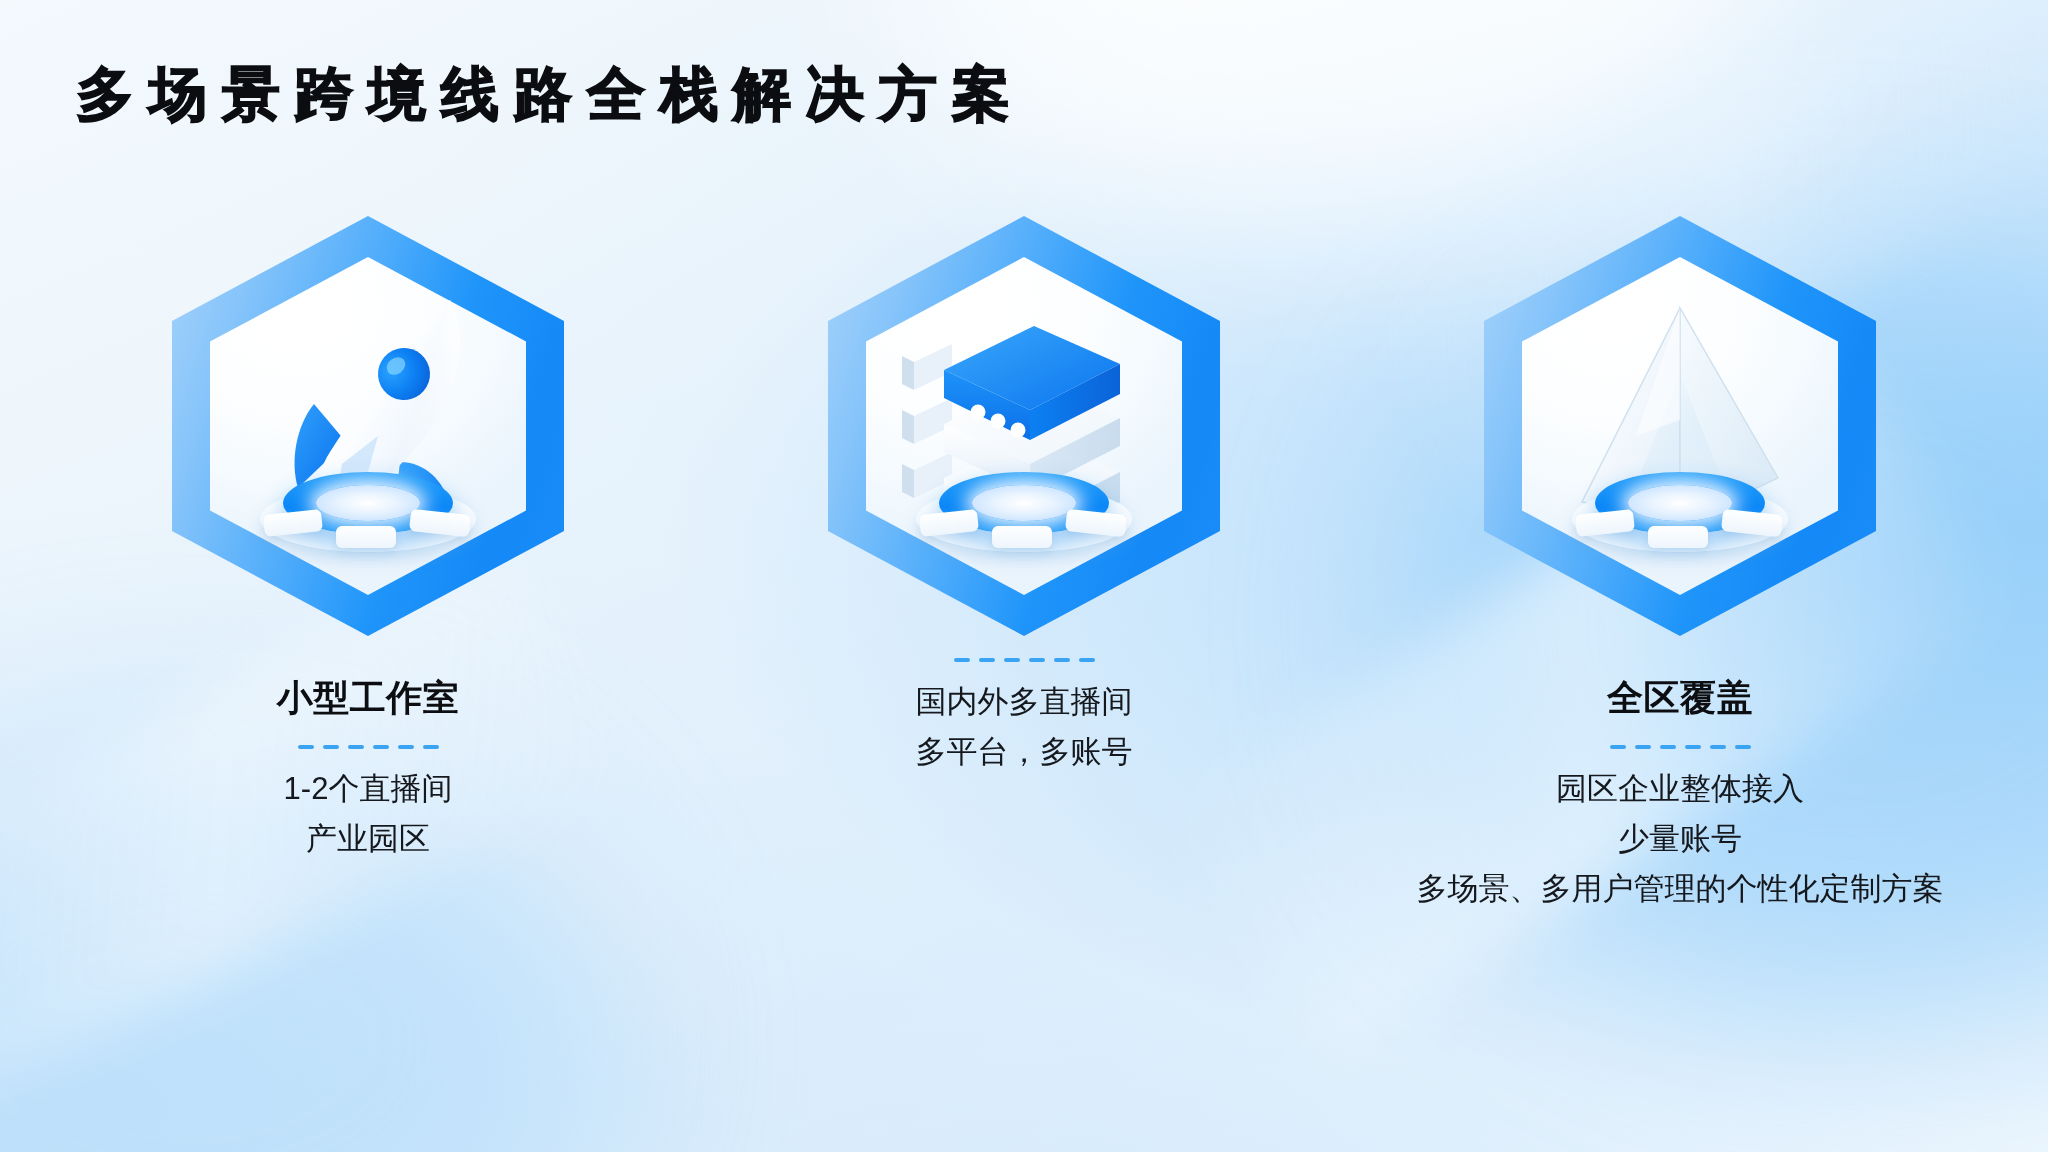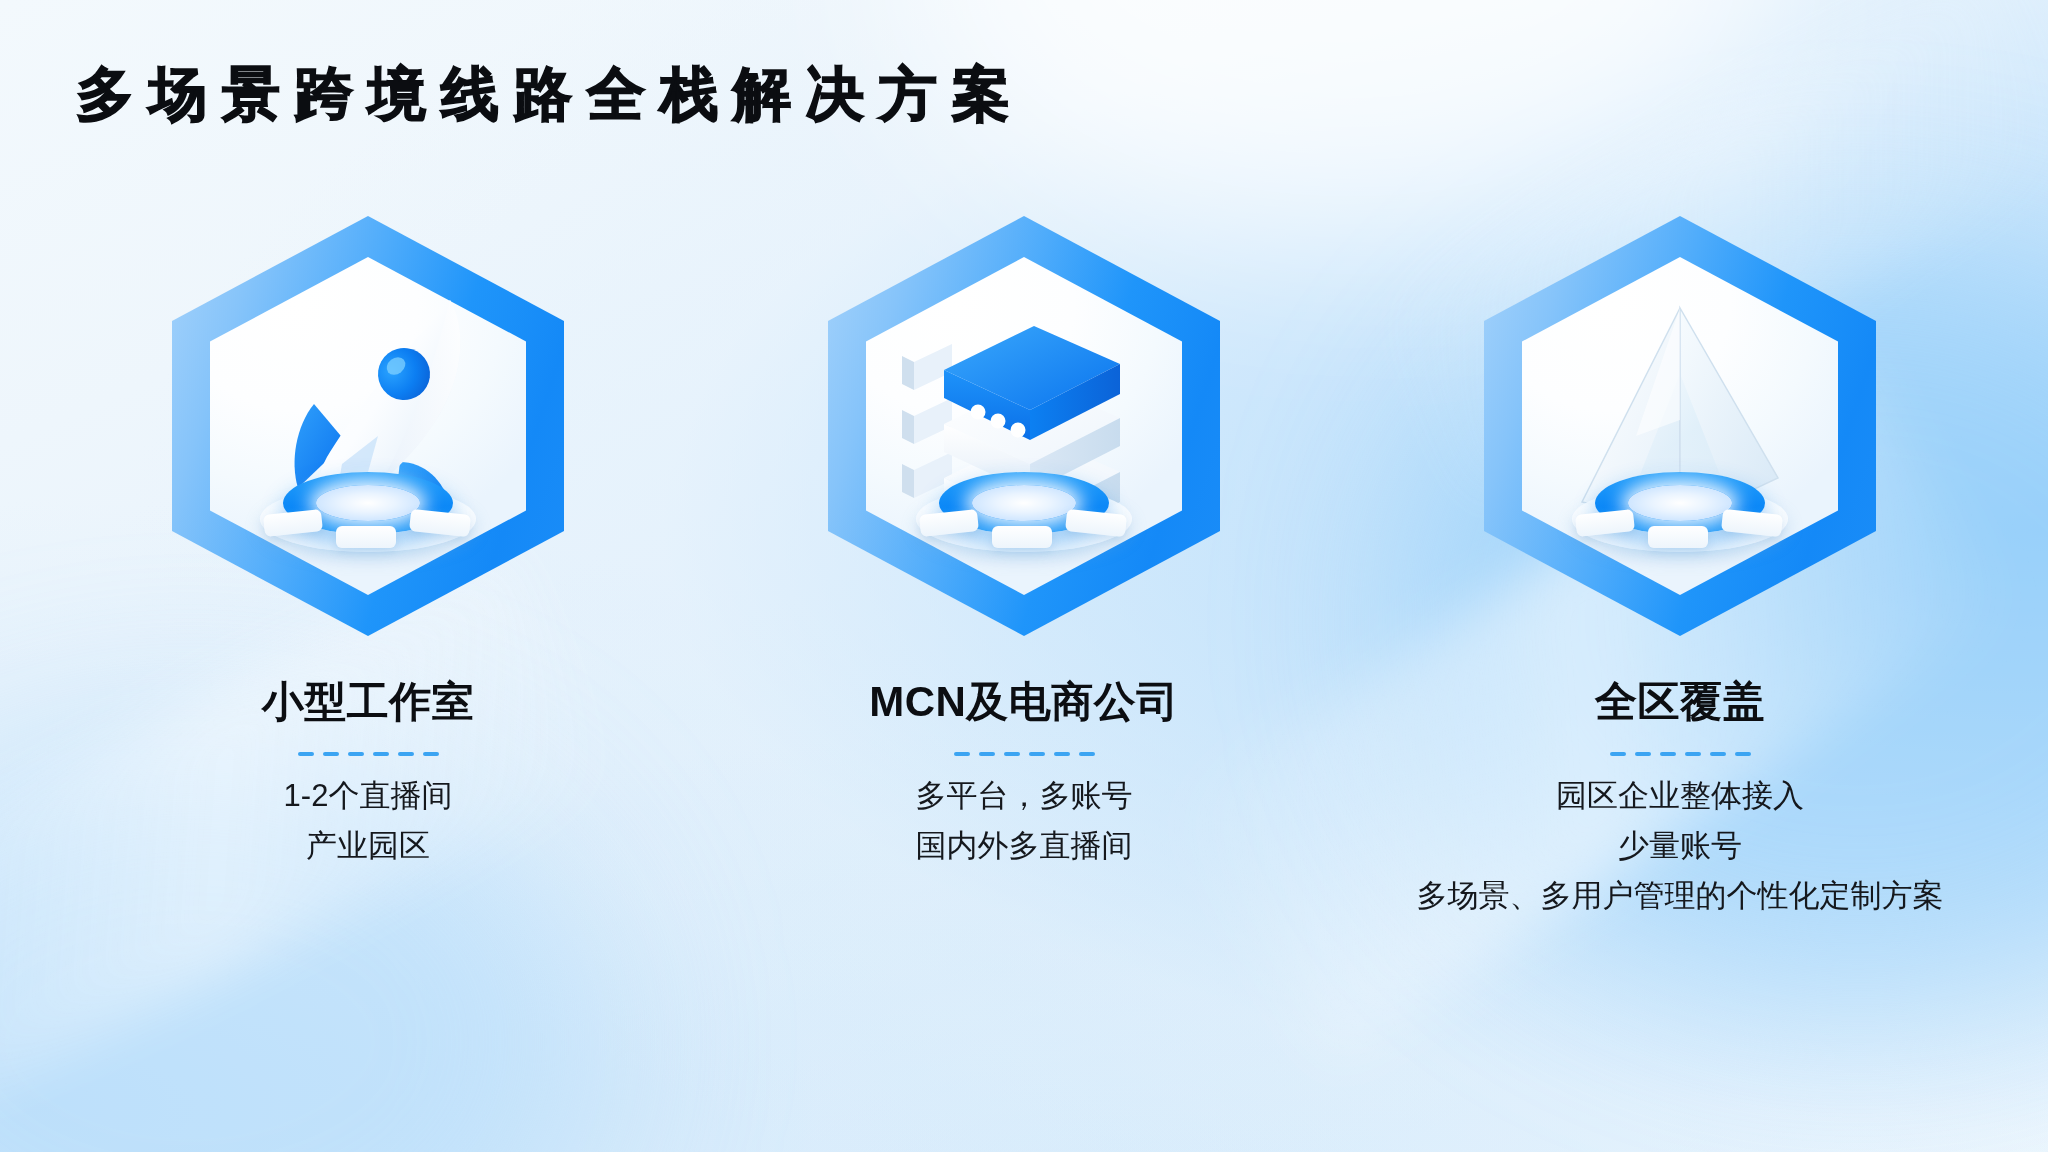--- a/index.html
+++ b/index.html
@@ -173,21 +173,21 @@
     top: 50%;
     transform: translate(-50%, -50%);
     width: 300px;
     height: 320px;
   }
   .rocket-svg, .server-svg, .pyramid-svg { display: block; }
 
   
   .card-title {
     margin-top: 38px;
-    font-size: 42px;
+    font-size: 36px;
     font-weight: 800;
     color: #0c0e12;
     letter-spacing: 0.5px;
     white-space: nowrap;
     text-align: center;
   }
   .divider {
     margin-top: 22px;
     display: flex;
     gap: 9px;
@@ -379,32 +379,31 @@
           <div class="ped-plate"></div>
           <div class="ped-ring"></div>
           <div class="ped-notch">
             <i></i>
               <i></i>
               <i></i>
           </div>
         </div>
       </div>
 
-      <div class="card-title">MCN及电商公司</div>
       <div class="divider">
         <span style="background: rgb(59, 164, 242);"></span>
           <span style="background: rgb(59, 164, 242);"></span>
           <span style="background: rgb(59, 164, 242);"></span>
           <span style="background: rgb(59, 164, 242);"></span>
           <span style="background: rgb(59, 164, 242);"></span>
           <span style="background: rgb(59, 164, 242);"></span>
       </div>
       <div class="card-lines">
+        <div class="line">国内外多直播间</div>
         <div class="line">多平台，多账号</div>
-        <div class="line">国内外多直播间</div>
       </div>
     </div>
 
     <div class="card">
       <div class="hex-wrap">
         <div class="hex-outer"></div>
         <div class="hex-inner"></div>
 
         <div class="icon-stage">
           <svg class="pyramid-svg" width="300" height="320" viewBox="0 0 300 320">

